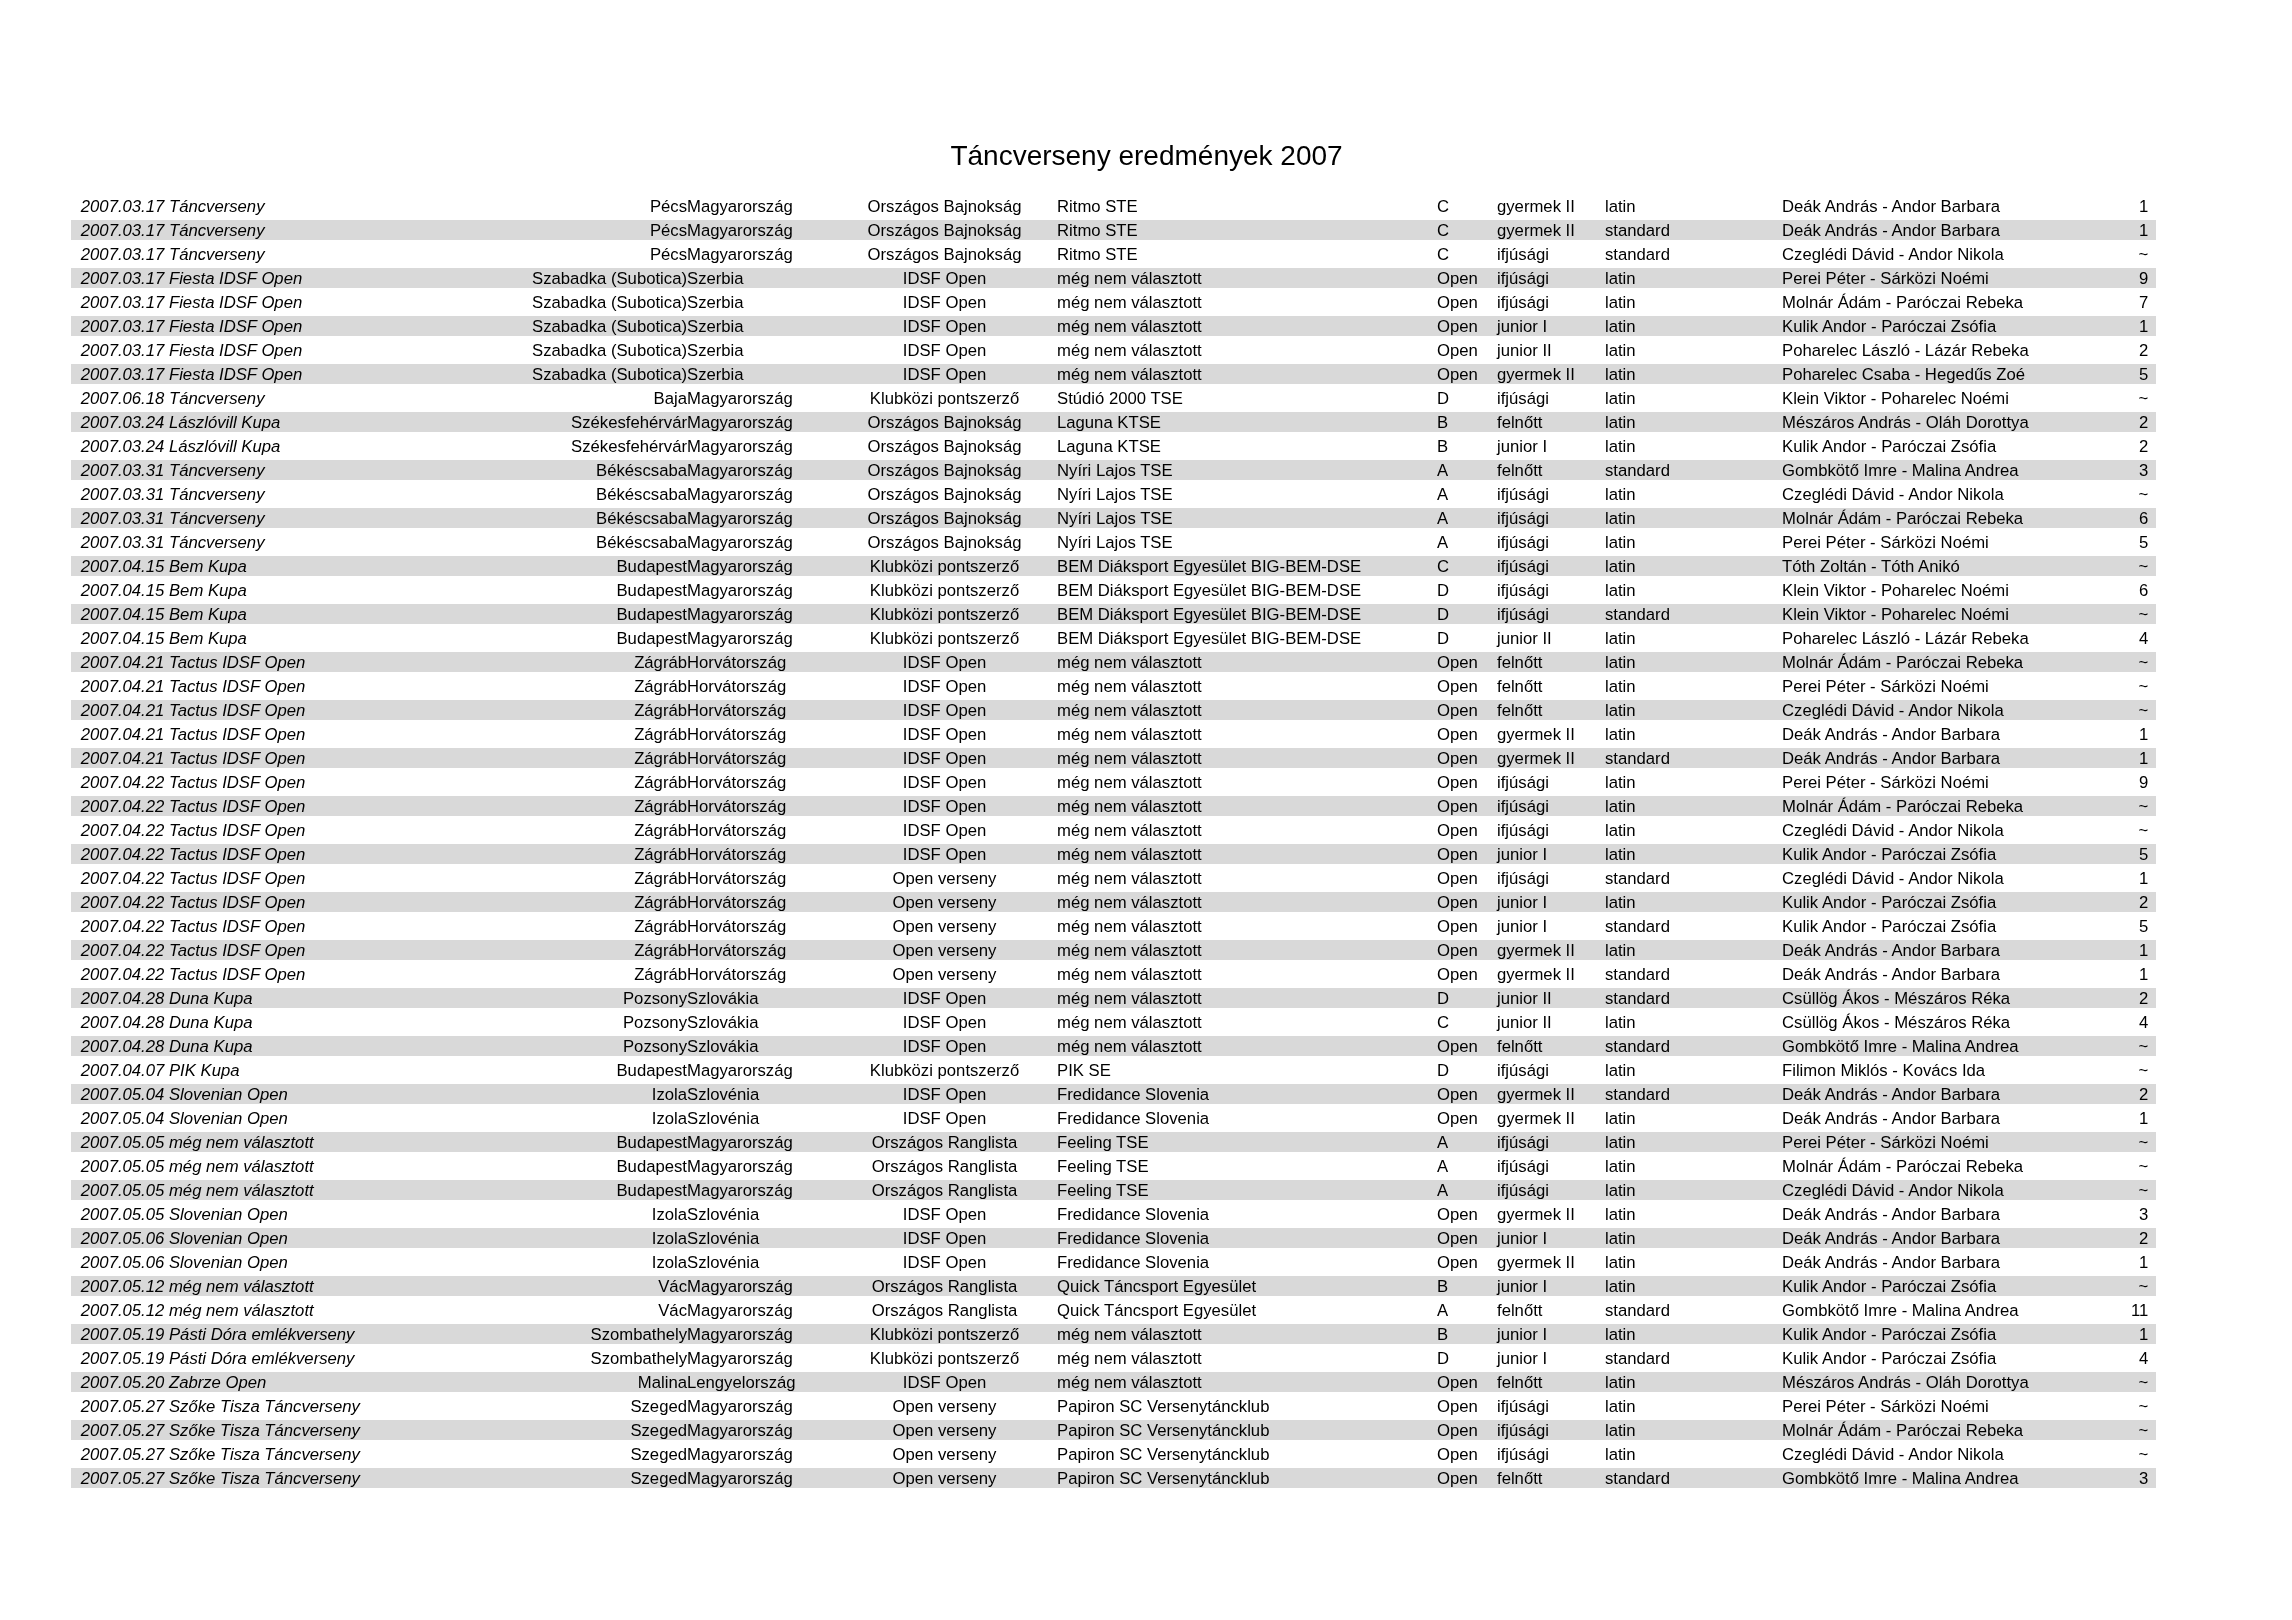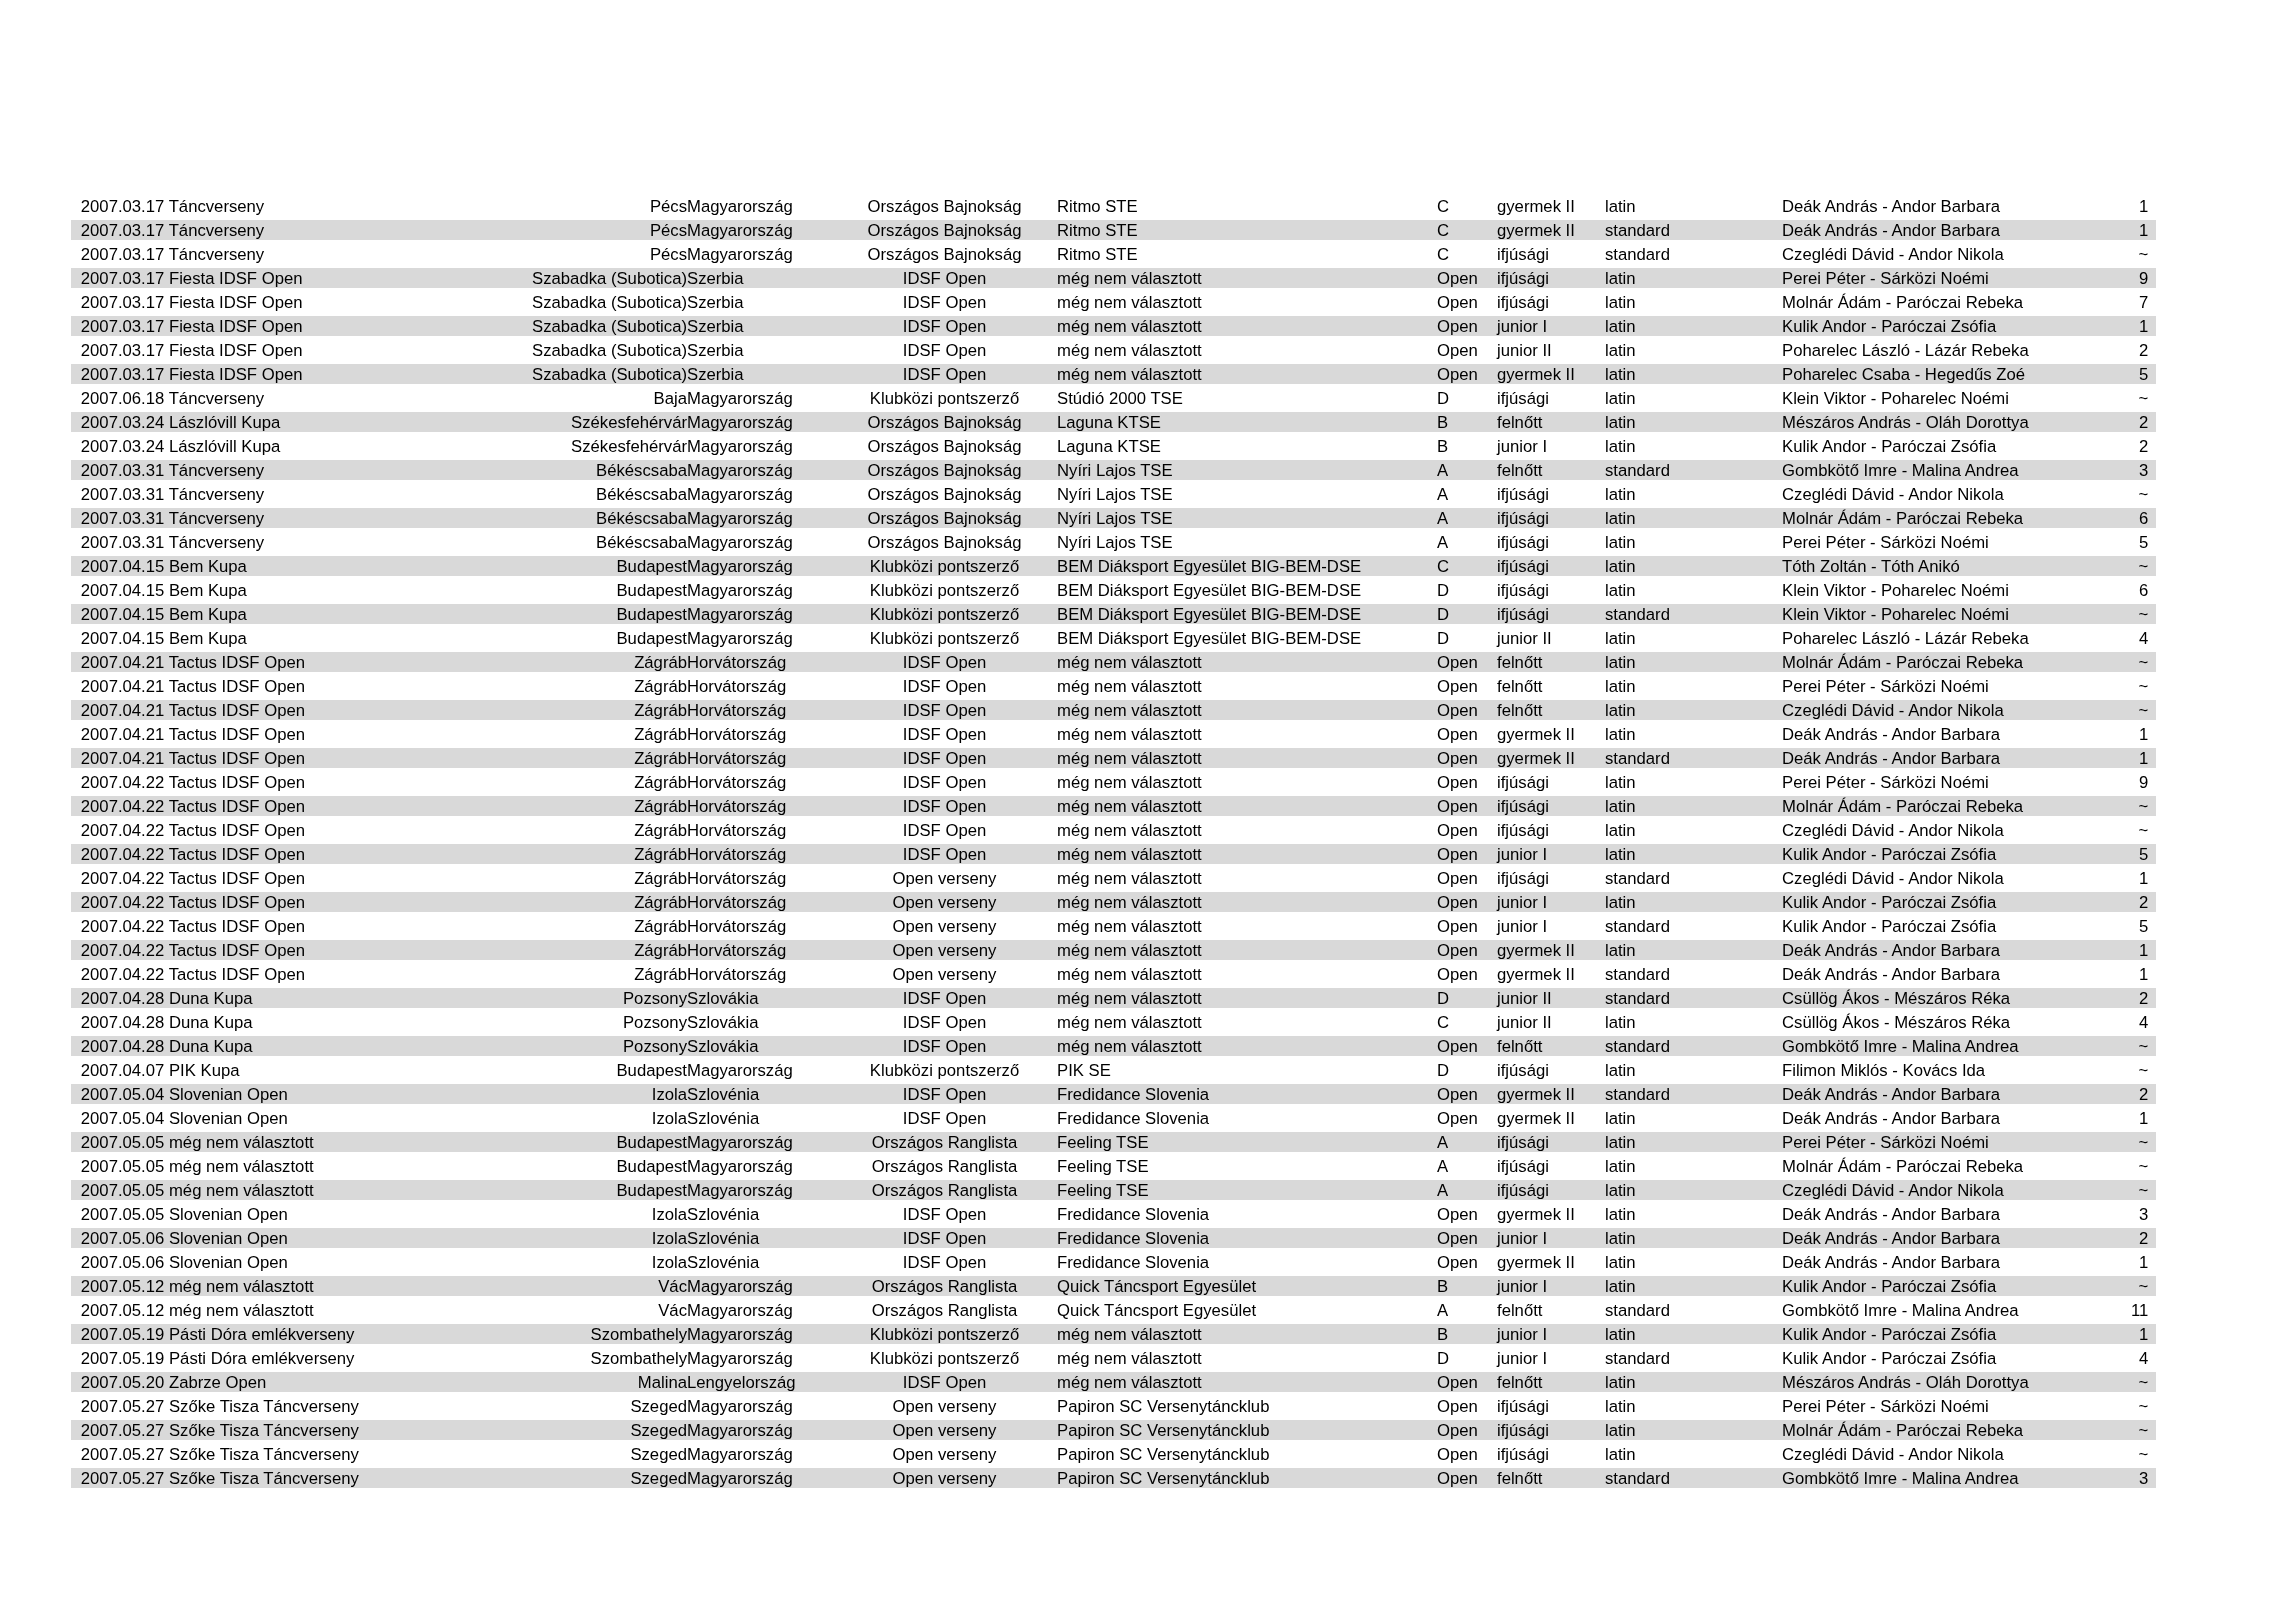--- a/index.html
+++ b/index.html
@@ -39,35 +39,36 @@
     line-height: 24px;
     font-size: 16.7px;
     white-space: nowrap;
   }
   .row.alt {
     background: linear-gradient(#ffffff 0 1px,
                                 #d9d9d9 1px calc(100% - 2.9px),
                                 #ffffff calc(100% - 2.9px) 100%);
   }
   .c { box-sizing: border-box; overflow: visible; flex: 0 0 auto; }
-  .c-dateevent { width: 420px; padding-left: 9.8px; }
+  .c-dateevent { width: 420px; padding-left: 9.8px; font-style: italic; }
   .c-city      { width: 196px; text-align: right; }
   .c-country   { width: 145px; }
   .c-category  { width: 225px; text-align: center; }
   .c-club      { width: 380px; }
   .c-class     { width: 60px;  }
   .c-age       { width: 108px; }
   .c-style     { width: 177px; }
   .c-couple    { width: 321px; }
   .c-place     { width: 53px; text-align: right; padding-right: 7.8px; }
 </style>
 </head>
 <body>
 
 <div class="page">
+  <h1 class="title">Táncverseny eredmények 2007</h1>
   <div class="table">
       <div class="row">
     <div class="c c-dateevent"><span>2007.03.17</span> <span>Táncverseny</span></div>
     <div class="c c-city">Pécs</div>
     <div class="c c-country">Magyarország</div>
     <div class="c c-category">Országos Bajnokság</div>
     <div class="c c-club">Ritmo STE</div>
     <div class="c c-class">C</div>
     <div class="c c-age">gyermek II</div>
     <div class="c c-style">latin</div>

